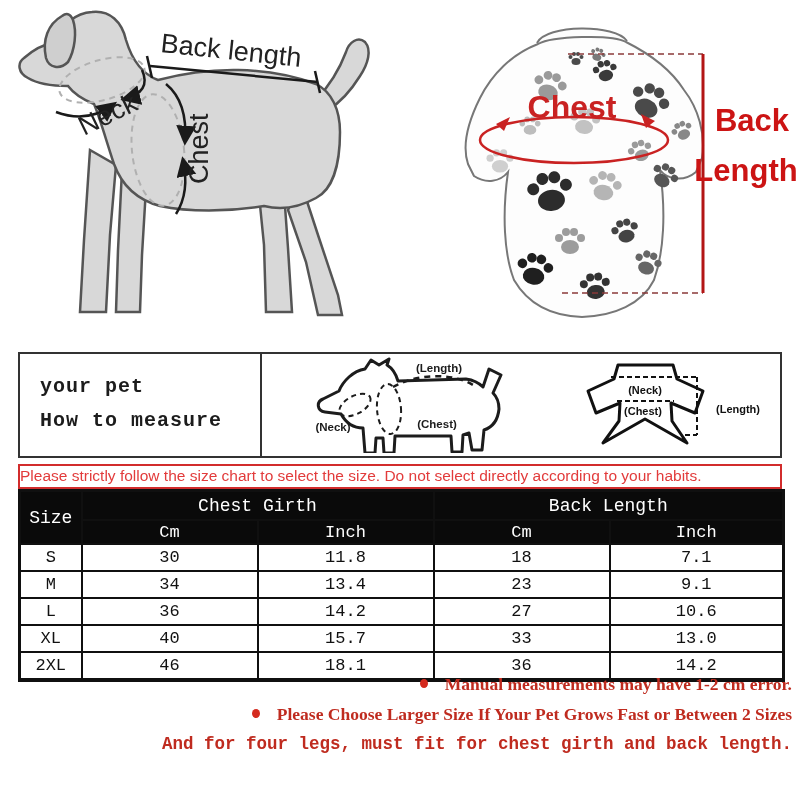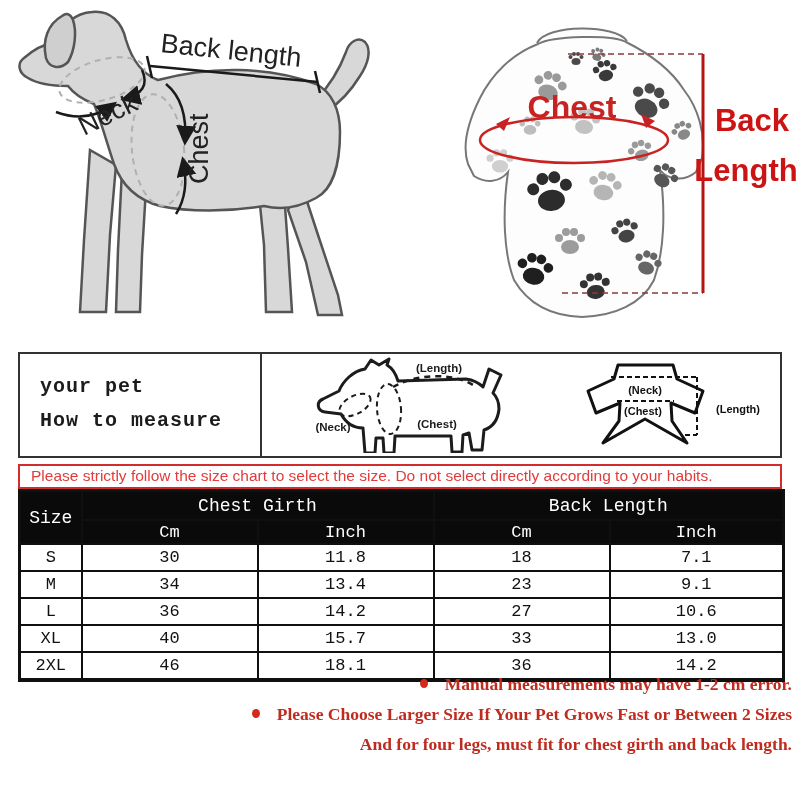--- a/index.html
+++ b/index.html
@@ -10,41 +10,41 @@
   
   .measure-box{left:18px;top:352px;width:764px;height:106px;border:2px solid #333;
                box-sizing:border-box;background:#fff;}
   .measure-title{position:absolute;left:20px;top:16px;font-family:"Liberation Mono",monospace;
                  font-size:20px;letter-spacing:1px;color:#1c1c1c;line-height:34px;font-weight:600;}
   .measure-divider{position:absolute;left:240px;top:0;width:2px;height:100%;background:#333;}
 
   
   .warning-bar{left:18px;top:464px;width:764px;height:25px;border:2px solid #d22c2c;
                box-sizing:border-box;background:#fff;color:#e23b3b;font-size:15.5px;
-               line-height:20px;padding-left:11px;white-space:nowrap;overflow:hidden;}
+               line-height:20px;padding-left:0;white-space:nowrap;overflow:hidden;}
 
   
   .size-table-wrap{left:18px;top:489px;width:658px;}
   table.size-table{border-collapse:collapse;width:764px;table-layout:fixed;
                    font-family:"Liberation Mono",monospace;border:3px solid #101010;
                    border-bottom-width:4px;}
   .size-table th,.size-table td{border:2px solid #101010;text-align:center;padding:0;}
   .size-table thead th{background:#0a0a0a;color:#ffffff;font-weight:normal;}
   .gh{font-size:18px;height:27px;}
   .uh{font-size:17px;height:22px;}
   .size-table tbody td{font-size:17px;height:25px;color:#111;background:#fff;}
 
   
   .notes{left:18px;top:674px;width:774px;}
   .note-line{display:flex;align-items:flex-start;height:30px;
              font-family:"Liberation Serif",serif;font-weight:700;font-size:17.5px;
              color:#bf2b1f;justify-content:flex-end;}
   .note-bullet{width:8px;height:9px;border-radius:50%;background:#d42a1e;
                margin:5px 17px 0 5px;flex:none;}
-  .note-indent{margin-left:30px;}
+  .note-indent{margin-left:30px;font-family:Liberation Mono, monospace;}
 
   svg text{font-family:"Liberation Sans",sans-serif;}
   .mono-label{font-family:"Liberation Sans",sans-serif;font-weight:bold;}
 </style>
 </head>
 <body>
 
 <div class="canvas">
 
   <svg class="abs" style="left:0;top:0" width="400" height="345" viewBox="0 0 400 345">

